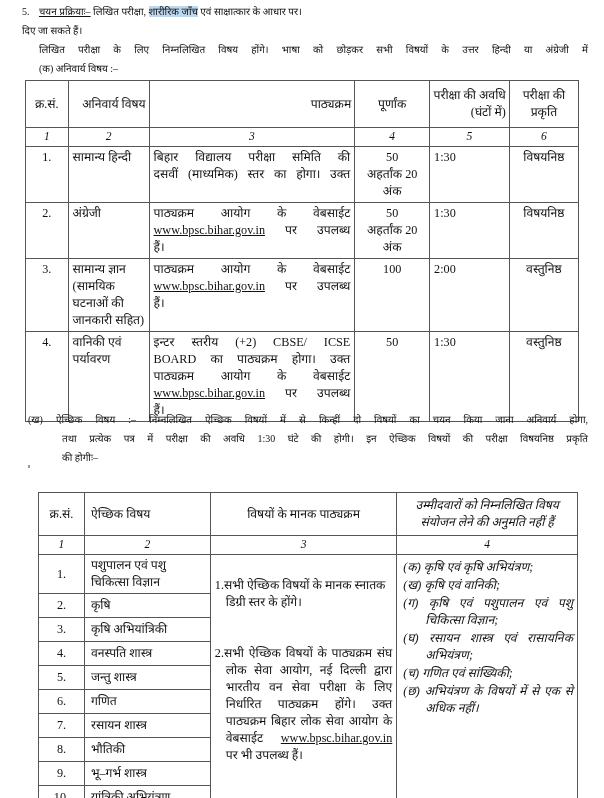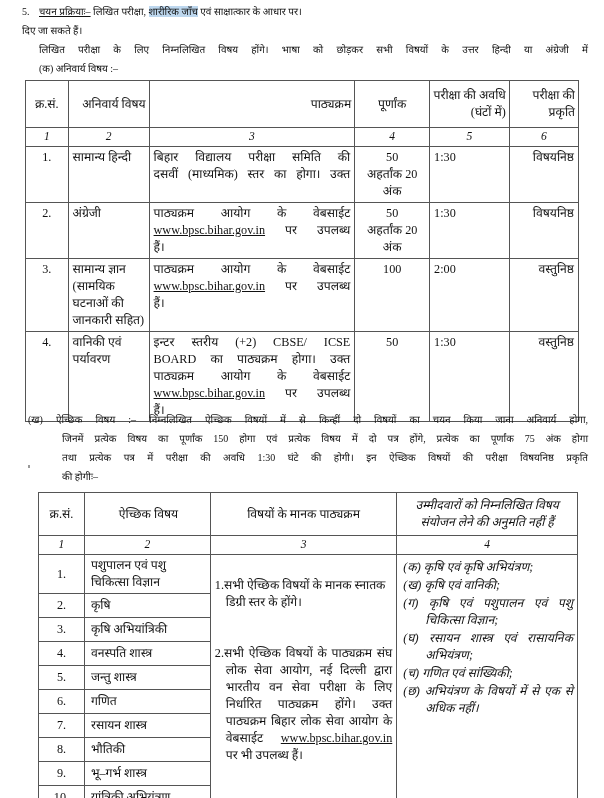--- a/index.html
+++ b/index.html
@@ -83,21 +83,21 @@
     text-align: center;
     font-style: italic;
     font-size: 11.5px;
     padding: 0px 2px 1px;
   }
   .t1 td.sn { text-align: center; width: 36px; }
   .t1 td.subj { width: 78px; }
   .t1 td.syll { width: 214px; }
   .t1 td.marks { text-align: center; width: 72px; }
   .t1 td.dur { width: 80px; }
-  .t1 td.nat { text-align: right; width: 64px; }
+  .t1 td.nat { text-align: center; width: 64px; }
 
   .jst {
     text-align: justify;
     text-align-last: justify;
     hyphens: none;
   }
   .jst.last { text-align-last: left; }
 
   
   .note {
@@ -272,32 +272,31 @@
       </td>
       <td class="dur">1:30</td>
       <td class="nat">वस्तुनिष्ठ</td>
     </tr>
   </tbody>
     </table>
 
 
   <div class="kha">
     <div class="line just l1">(ख) ऐच्छिक विषय :– निम्नलिखित ऐच्छिक विषयों में से किन्हीं दो विषयों का चयन किया जाना अनिवार्य होगा,</div>
-    <div class="line just ln">जिनमें प्रत्येक विषय का पूर्णांक 150 होगा एवं प्रत्येक विषय में दो पत्र होंगे, प्रत्येक का पूर्णांक 75 अंक होगा</div>
     <div class="line just ln">तथा प्रत्येक पत्र में परीक्षा की अवधि 1:30 घंटे की होगी। इन ऐच्छिक विषयों की परीक्षा विषयनिष्ठ प्रकृति</div>
     <div class="line ln">की होगीः–</div>
   </div>
 
   <div class="speck"></div>
 
   <table class="doc t2">
     <tbody>
         <tr class="hdr">
       <td class="sn2">क्र.सं.</td>
-      <td class="sub2" style="text-align:center">ऐच्छिक विषय</td>
+      <td class="sub2" style="text-align:left">ऐच्छिक विषय</td>
       <td class="syl2">विषयों के मानक पाठ्यक्रम</td>
       <td class="com2">
         <div>उम्मीदवारों को निम्नलिखित विषय</div>
         <div>संयोजन लेने की अनुमति नहीं हैं</div>
       </td>
     </tr>
     <tr class="colnum">
       <td>1</td>
       <td>2</td>
       <td>3</td>

